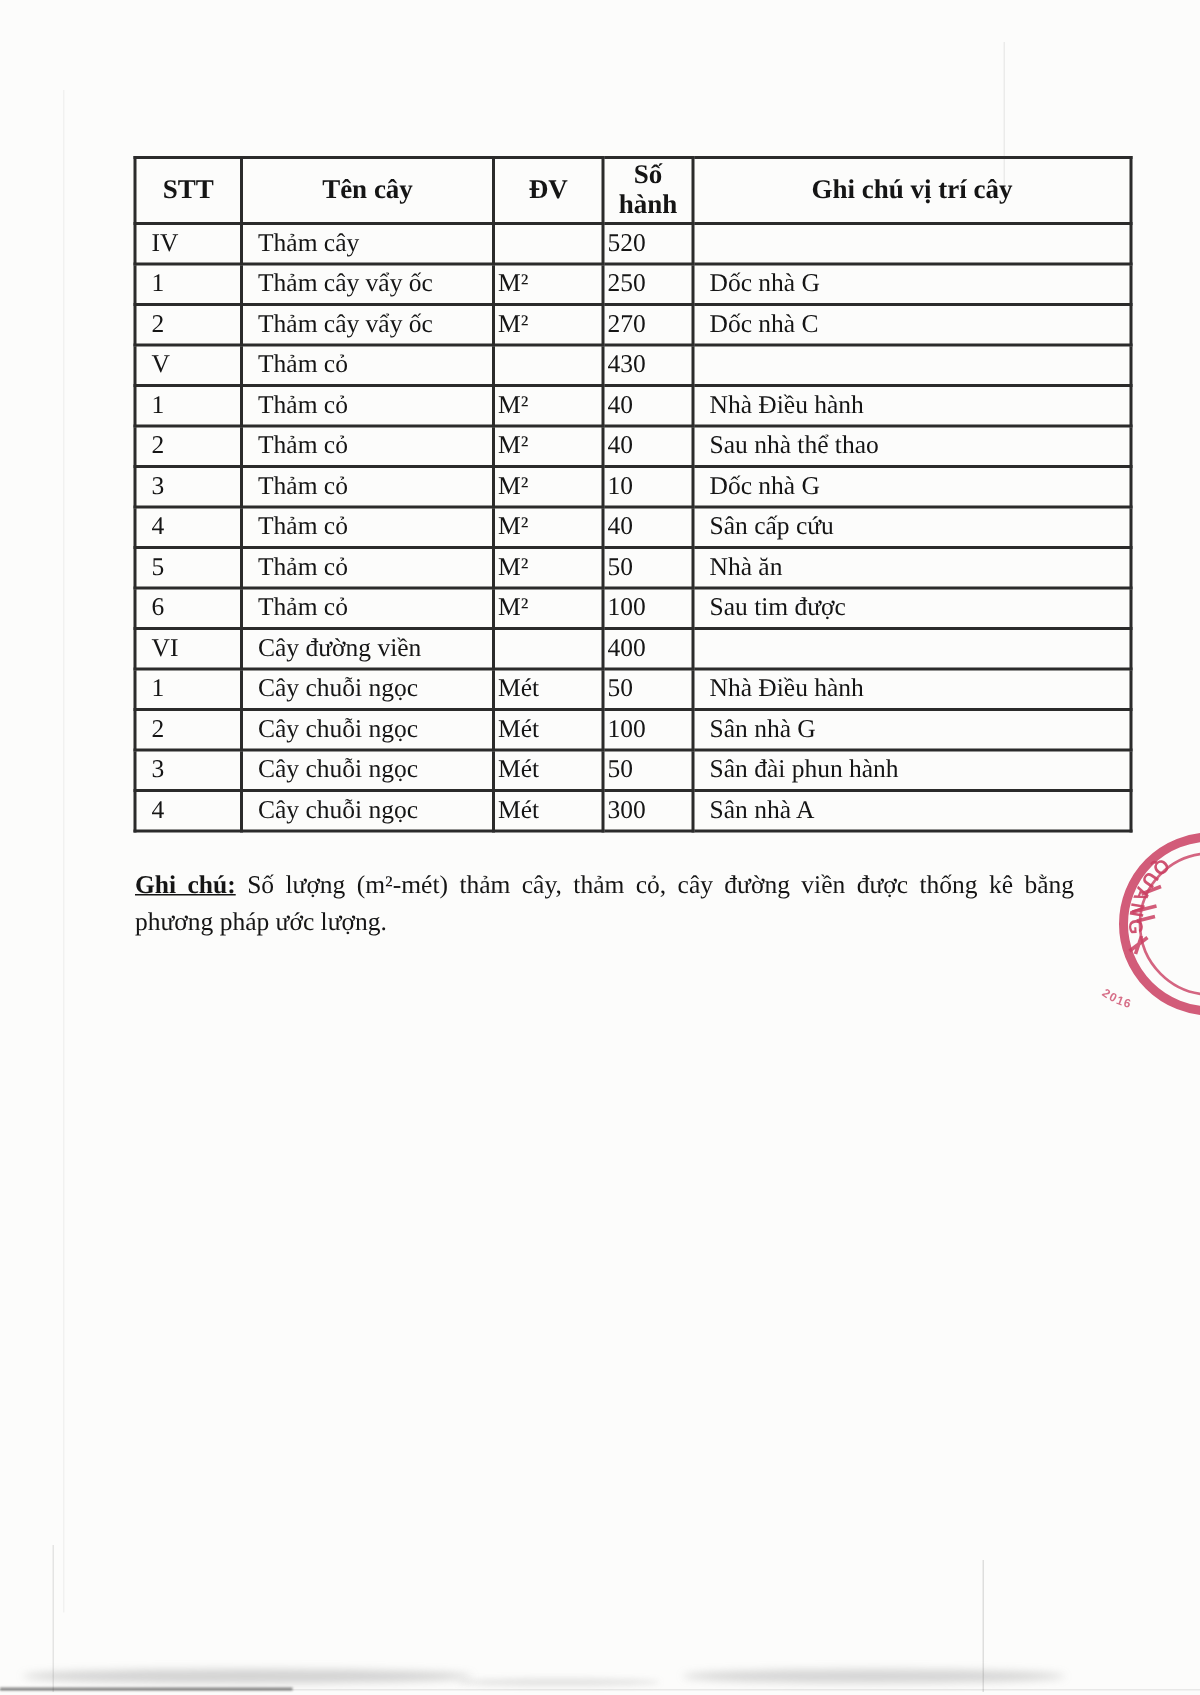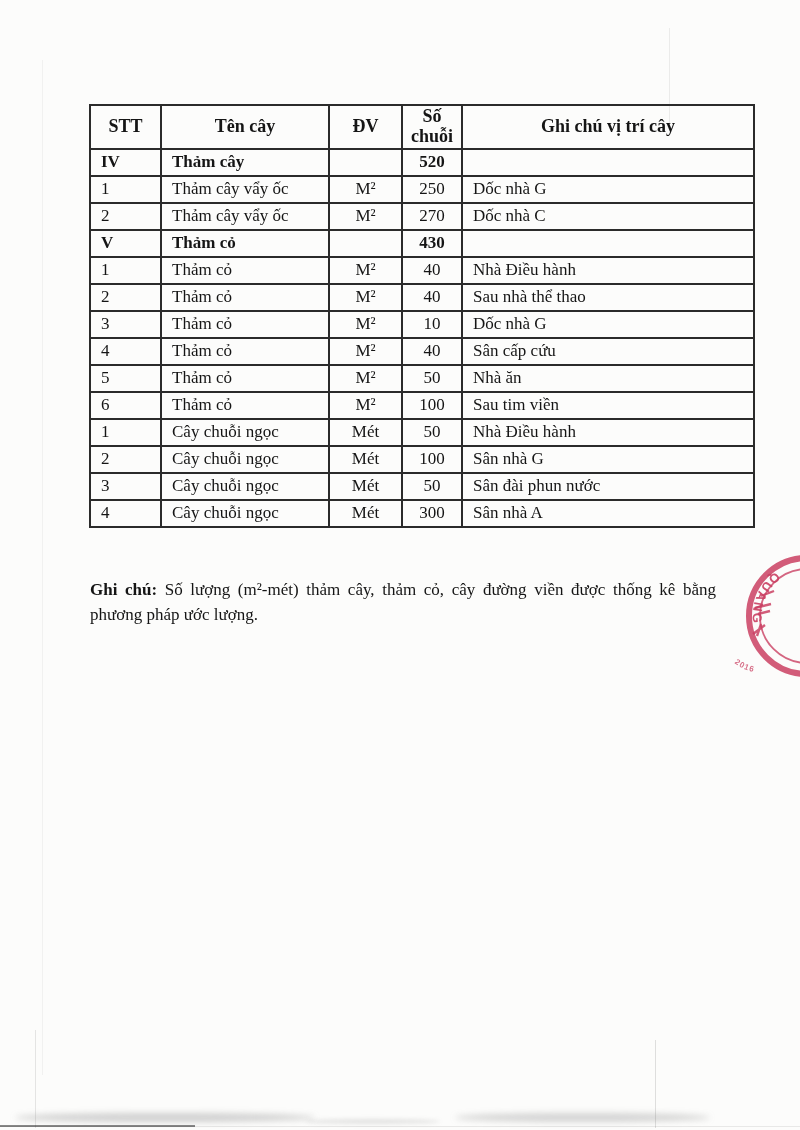--- a/index.html
+++ b/index.html
@@ -16,28 +16,28 @@
   }
   .inv th, .inv td { border:2px solid #2b2b2b; }
   .inv th {
     height:44px; font-weight:bold; font-size:18px;
     text-align:center; line-height:1.1; padding:0 2px; vertical-align:middle;
   }
   .inv td {
     height:27px; font-size:17px; vertical-align:middle;
     padding:0 6px 1px 10px; white-space:nowrap; overflow:hidden;
   }
-  .inv td.c-unit, .inv td.c-qty { text-align:center; padding:0 2px 1px 2px; }
-  .inv tr.section td { font-weight:bold; }
+  .inv td.c-unit, .inv td.c-qty { text-align:left; padding:0 2px 1px 2px; }
+  .inv tr.section td { font-weight:normal; }
   
   .note {
     position:absolute; left:90px; top:577px; width:626px;
     font-size:17px; line-height:25px; text-align:justify;
   }
-  .note b { font-weight:bold; }
+  .note b { font-weight:bold;text-decoration:underline; }
   
   .stamp { position:absolute; left:695px; top:550px; filter:blur(0.4px); opacity:0.92; }
   
   .art { position:absolute; pointer-events:none; }
   .vline1 { left:42px; top:60px; width:1px; height:1015px; background:rgba(70,70,70,0.06); }
   .vline2 { left:669px; top:28px; width:1px; height:96px; background:rgba(70,70,70,0.09); }
   .vline3 { left:655px; top:1040px; width:1px; height:88px; background:rgba(70,70,70,0.16); }
   .vline4 { left:35px; top:1030px; width:1px; height:98px; background:rgba(70,70,70,0.13); }
   .smudgeL { left:15px;  top:1113px; width:300px; height:9px; background:rgba(110,110,110,0.30); filter:blur(3px); border-radius:50%; }
   .smudgeM { left:305px; top:1119px; width:135px; height:5px; background:rgba(110,110,110,0.18); filter:blur(2px); border-radius:50%; }
@@ -56,21 +56,21 @@
         <col style="width:168px">
         <col style="width:73px">
       <col style="width:60px">
         <col style="width:292px">
     </colgroup>
     <thead>
       <tr>
         <th>STT</th>
         <th>Tên cây</th>
         <th>ĐV</th>
-        <th>Số chuỗi</th>
+        <th>Số hành</th>
         <th>Ghi chú vị trí cây</th>
       </tr>
     </thead>
     <tbody>
         <tr class="section">
       <td class="c-stt">IV</td>
       <td class="c-name">Thảm cây</td>
       <td class="c-unit"></td>
       <td class="c-qty">520</td>
       <td class="c-note"></td>
@@ -129,42 +129,49 @@
       <td class="c-name">Thảm cỏ</td>
       <td class="c-unit">M²</td>
       <td class="c-qty">50</td>
       <td class="c-note">Nhà ăn</td>
     </tr>
         <tr>
       <td class="c-stt">6</td>
       <td class="c-name">Thảm cỏ</td>
       <td class="c-unit">M²</td>
       <td class="c-qty">100</td>
-      <td class="c-note">Sau tim viền</td>
+      <td class="c-note">Sau tim được</td>
+    </tr>
+        <tr class="section">
+      <td class="c-stt">VI</td>
+      <td class="c-name">Cây đường viền</td>
+      <td class="c-unit"></td>
+      <td class="c-qty">400</td>
+      <td class="c-note"></td>
     </tr>
         <tr>
       <td class="c-stt">1</td>
       <td class="c-name">Cây chuỗi ngọc</td>
       <td class="c-unit">Mét</td>
       <td class="c-qty">50</td>
       <td class="c-note">Nhà Điều hành</td>
     </tr>
         <tr>
       <td class="c-stt">2</td>
       <td class="c-name">Cây chuỗi ngọc</td>
       <td class="c-unit">Mét</td>
       <td class="c-qty">100</td>
       <td class="c-note">Sân nhà G</td>
     </tr>
         <tr>
       <td class="c-stt">3</td>
       <td class="c-name">Cây chuỗi ngọc</td>
       <td class="c-unit">Mét</td>
       <td class="c-qty">50</td>
-      <td class="c-note">Sân đài phun nước</td>
+      <td class="c-note">Sân đài phun hành</td>
     </tr>
         <tr>
       <td class="c-stt">4</td>
       <td class="c-name">Cây chuỗi ngọc</td>
       <td class="c-unit">Mét</td>
       <td class="c-qty">300</td>
       <td class="c-note">Sân nhà A</td>
     </tr>
       </tbody>
   </table>

